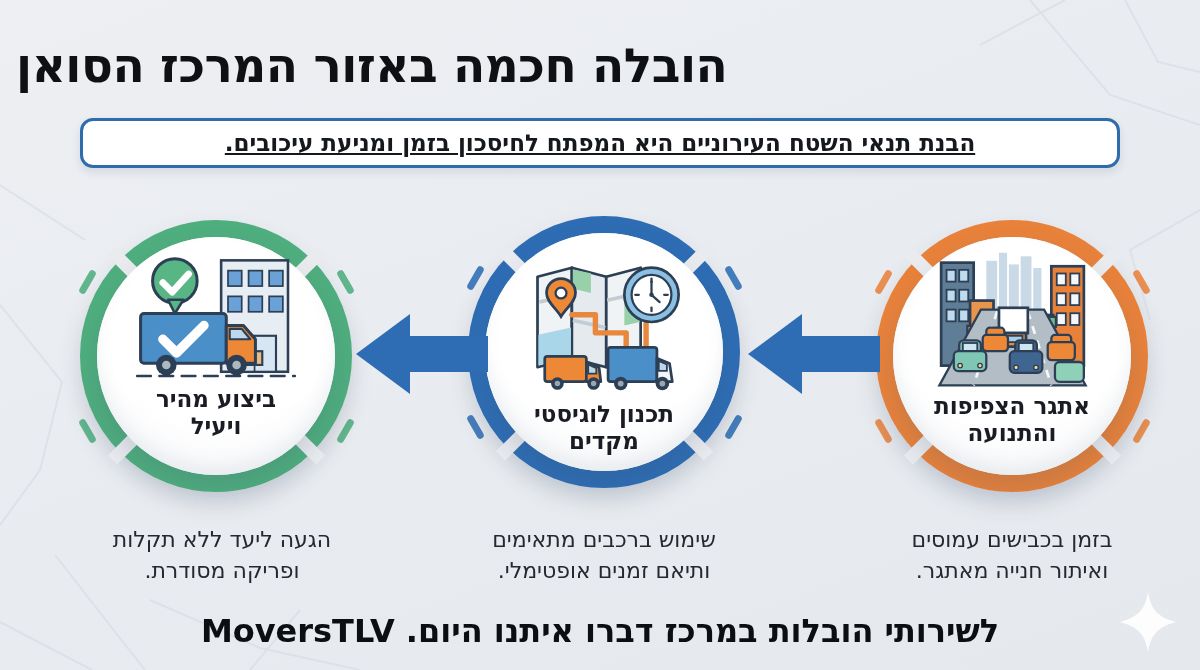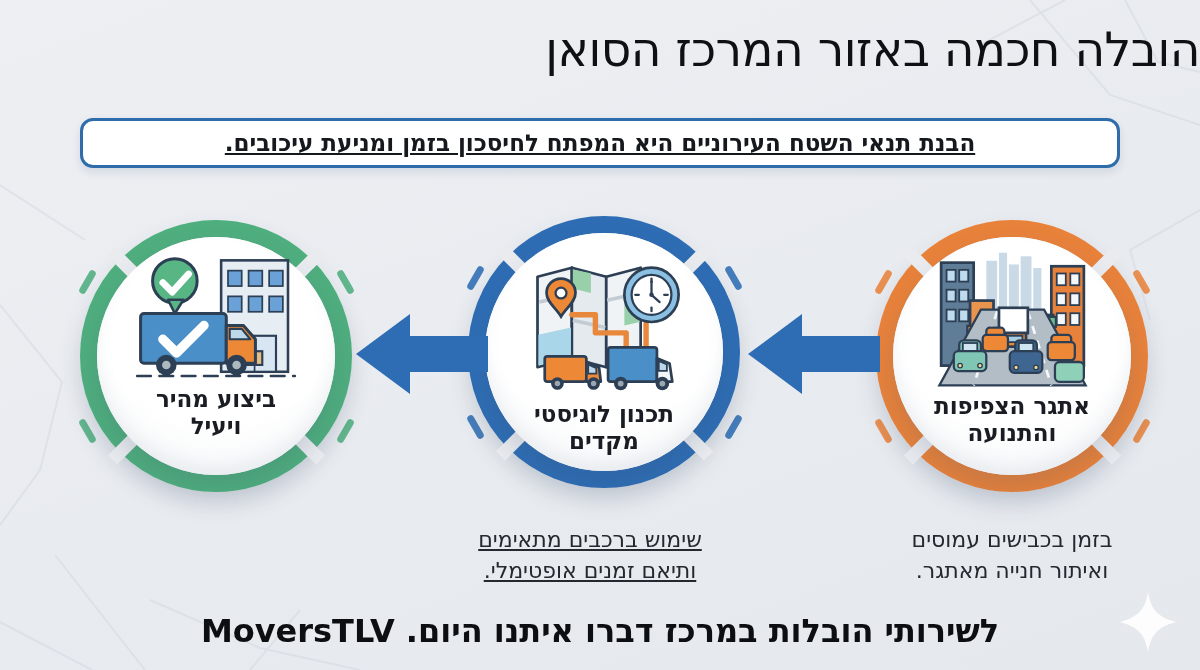--- a/index.html
+++ b/index.html
@@ -4,23 +4,23 @@
 <style>
   html,body{margin:0;padding:0;}
   .canvas{
     position:relative; width:1200px; height:670px; overflow:hidden;
     background:linear-gradient(160deg,#edeff3 0%,#e8ebef 55%,#e5e8ed 100%);
     font-family:"DejaVu Sans",sans-serif;
   }
   .bg-map{position:absolute; inset:0; pointer-events:none;}
 
   .title{
-    position:absolute; left:0; right:0; top:22px; margin:0;
-    text-align:right; direction:rtl;
-    font-size:47px; font-weight:400; color:#0e1014; letter-spacing:-.5px;
+    position:absolute; left:0; right:0; top:22px; margin:16px;
+    text-align:left; direction:rtl;
+    font-size:47px; font-weight:700; color:#0e1014; letter-spacing:-.5px;
   }
   .subtitle-box{
     position:absolute; left:80px; top:118px; width:1040px; height:50px;
     box-sizing:border-box; background:#ffffff;
     border:3px solid #2f6cab; border-radius:13px;
     display:flex; align-items:center; justify-content:center;
     box-shadow:0 4px 9px rgba(60,90,130,.14);
   }
   .subtitle-box span{
     direction:rtl; font-size:23px; font-weight:600; color:#15181d;text-decoration:underline;
@@ -63,21 +63,21 @@
 
   .arrow{position:absolute; top:306px;}
   .arrow-1{left:744px;}
   .arrow-2{left:352px;}
 
   .desc{
     position:absolute; top:524px; width:340px;
     direction:rtl; white-space:pre-line; text-align:center;
     font-size:22px; font-weight:500; line-height:1.42; color:#24282f;
   }
-  .desc-right{left:842px;} .desc-mid{left:420px;text-decoration:underline;} .desc-left{left:52px;}
+  .desc-right{left:842px;} .desc-mid{left:434px;} .desc-left{left:52px;}
 
   .footer{
     position:absolute; left:0; right:0; top:612px;
     direction:rtl; text-align:center;
     font-size:32px; font-weight:800; color:#0c0e12;
   }
   .sparkle{position:absolute; left:1116px; top:590px;}
 </style>
 </head>
 <body>
@@ -286,20 +286,22 @@
     <polygon points="4,48 58,8 58,30 136,30 136,66 58,66 58,88" fill="#2E6DB4"></polygon>
   </svg>
   <svg class="arrow arrow-2" width="140" height="96" viewBox="0 0 140 96">
     <polygon points="4,48 58,8 58,30 136,30 136,66 58,66 58,88" fill="#2E6DB4"></polygon>
   </svg>
 
   <div class="desc desc-right">בזמן בכבישים עמוסים
 ואיתור חנייה מאתגר.</div>
   <div class="desc desc-mid">שימוש ברכבים מתאימים
 ותיאם זמנים אופטימלי.</div>
+  <div class="desc desc-left">הגעה ליעד ללא תקלות
+ופריקה מסודרת.</div>
 
   <div class="footer">לשירותי הובלות במרכז דברו איתנו היום. MoversTLV</div>
 
   <svg class="sparkle" width="64" height="64" viewBox="0 0 64 64">
     <path d="M32 2 C35 20 42 27 60 32 C42 37 35 44 32 62 C29 44 22 37 4 32 C22 27 29 20 32 2 Z" fill="#ffffff" opacity="0.9"></path>
   </svg>
 
 </div>
 
 </body></html>

